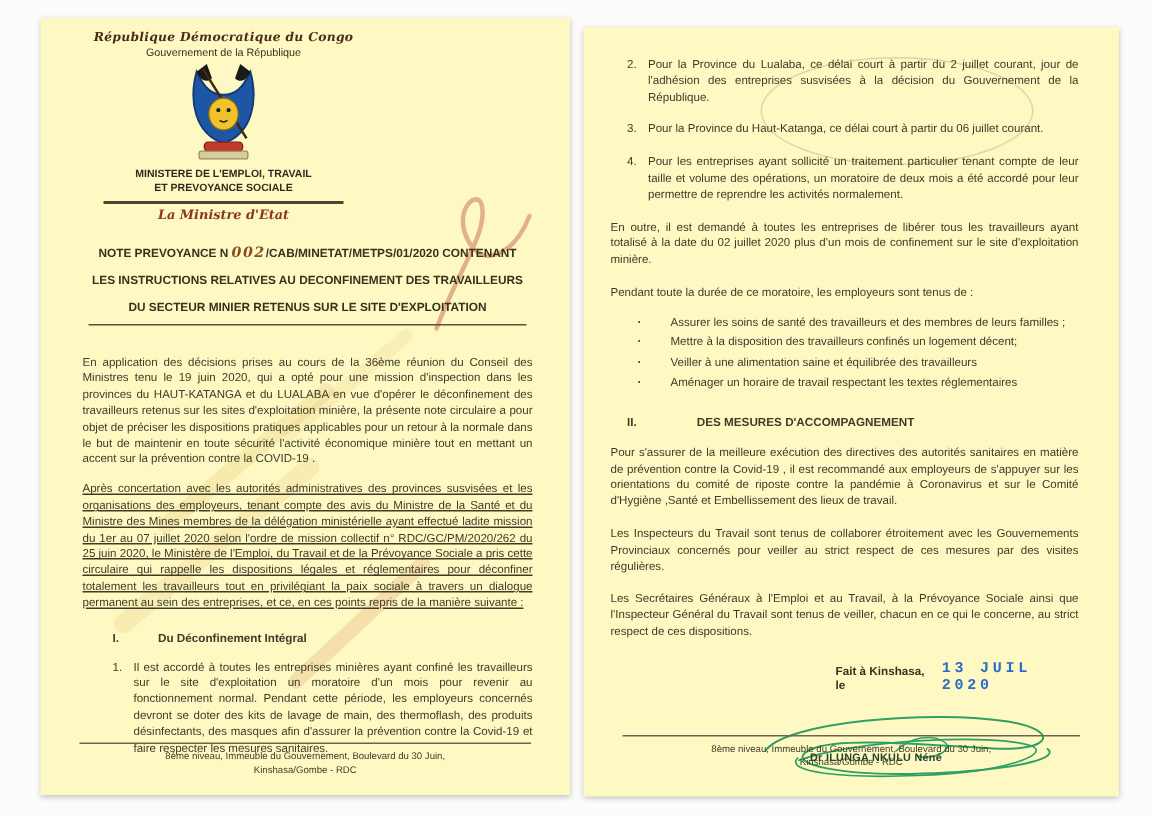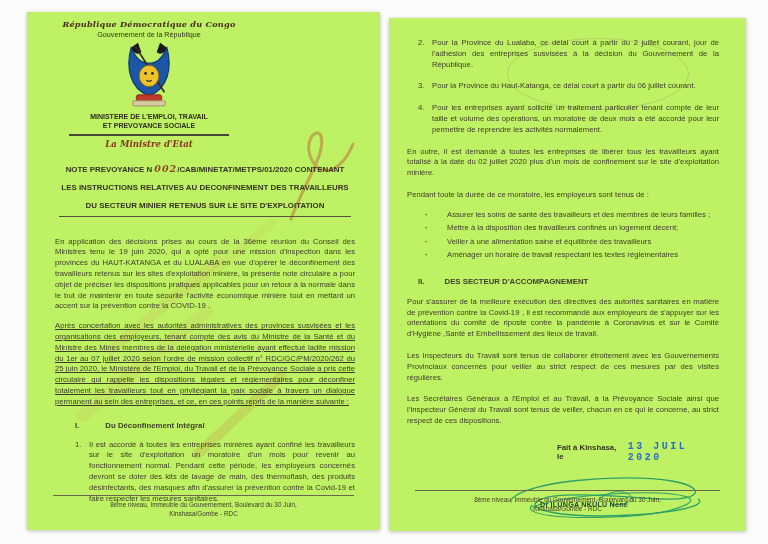--- a/index.html
+++ b/index.html
@@ -5,21 +5,21 @@
   html,body{margin:0;padding:0;}
   body{
     width:768px;height:544px;
     background:#fcfcfa;
     font-family:"Liberation Sans","DejaVu Sans",sans-serif;
     position:relative;overflow:hidden;
     color:#3e3c28;
   }
   .page{
     position:absolute;
-    background:#bef264;
+    background:#fef9c3;
     box-shadow:0 1px 4px rgba(0,0,0,.25);
     box-sizing:border-box;
   }
   #page1{left:27px;top:12px;width:353px;height:518px;padding:7px 25px 0 28px;}
   #page2{left:389px;top:18px;width:357px;height:513px;padding:20px 27px 0 18px;}
 
   
   .hdr{width:176px;margin-left:6px;text-align:center;position:relative;z-index:2;}
   .hdr-country{
     font-family:"DejaVu Serif","Liberation Serif",serif;
@@ -57,21 +57,21 @@
   .num-item .txt{flex:1;font-size:7.7px;line-height:10.8px;text-align:justify;}
   #page1 .num-item{margin-left:20px;}
 
   
   #page2 .num-item{margin-left:11px;margin-top:0;margin-bottom:11px;}
   .p2-para{margin-top:11px;}
   .bullets{margin:9px 0 0 18px;position:relative;z-index:2;}
   .bullet-row{display:flex;margin-bottom:3px;}
   .bullet-row::before{content:"·";font-weight:bold;width:12px;flex:none;font-size:8px;line-height:10.5px;color:#3e3c28;}
   .bullet-row .btxt{font-size:7.7px;line-height:10.5px;margin-left:10px;}
-  #sec2-head{margin:16px 0 0 11px;gap:20px;}
+  #sec2-head{margin:16px 0 0 11px;gap:40px;}
 
   
   .date-row{margin:14px 0 0 150px;display:flex;align-items:center;position:relative;z-index:2;}
   .date-label{font-size:7.8px;font-weight:bold;color:#35331f;}
   .date-stamp{
     margin-left:10px;font-size:10px;font-weight:bold;color:#2b6cc8;
     letter-spacing:2.5px;font-family:Liberation Mono, monospace;
   }
   .sig-block{position:relative;margin:8px 0 0 95px;width:220px;height:60px;z-index:2;}
   .sig-name{
@@ -192,21 +192,21 @@
     <div class="bullet-row">
         <span class="btxt">Veiller à une alimentation saine et équilibrée des travailleurs</span>
       </div>
     <div class="bullet-row">
         <span class="btxt">Aménager un horaire de travail respectant les textes réglementaires</span>
       </div>
   </div>
 
   <div class="sec-head" id="sec2-head">
     <span>II.</span>
-    <span>DES SECTEUR D'ACCOMPAGNEMENT</span>
+    <span>DES MESURES D'ACCOMPAGNEMENT</span>
   </div>
 
   <div class="para p2-para">Pour s'assurer de la meilleure exécution des directives des autorités sanitaires en matière de prévention contre la Covid-19 , il est recommandé aux employeurs de s'appuyer sur les orientations du comité  de riposte contre la pandémie à Coronavirus et sur le Comité d'Hygiène ,Santé et Embellissement des lieux de travail.</div>
   <div class="para p2-para">Les Inspecteurs du Travail sont tenus de collaborer étroitement avec les Gouvernements Provinciaux concernés pour veiller au strict respect de ces mesures par des visites régulières.</div>
   <div class="para p2-para">Les Secrétaires Généraux à l'Emploi et au Travail, à la  Prévoyance Sociale ainsi que l'Inspecteur Général du Travail sont tenus de veiller, chacun en ce qui le concerne, au strict respect de ces dispositions.</div>
 
   <div class="date-row">
     <span class="date-label">Fait à Kinshasa, le</span>
     <span class="date-stamp">13 JUIL 2020</span>
   </div>

